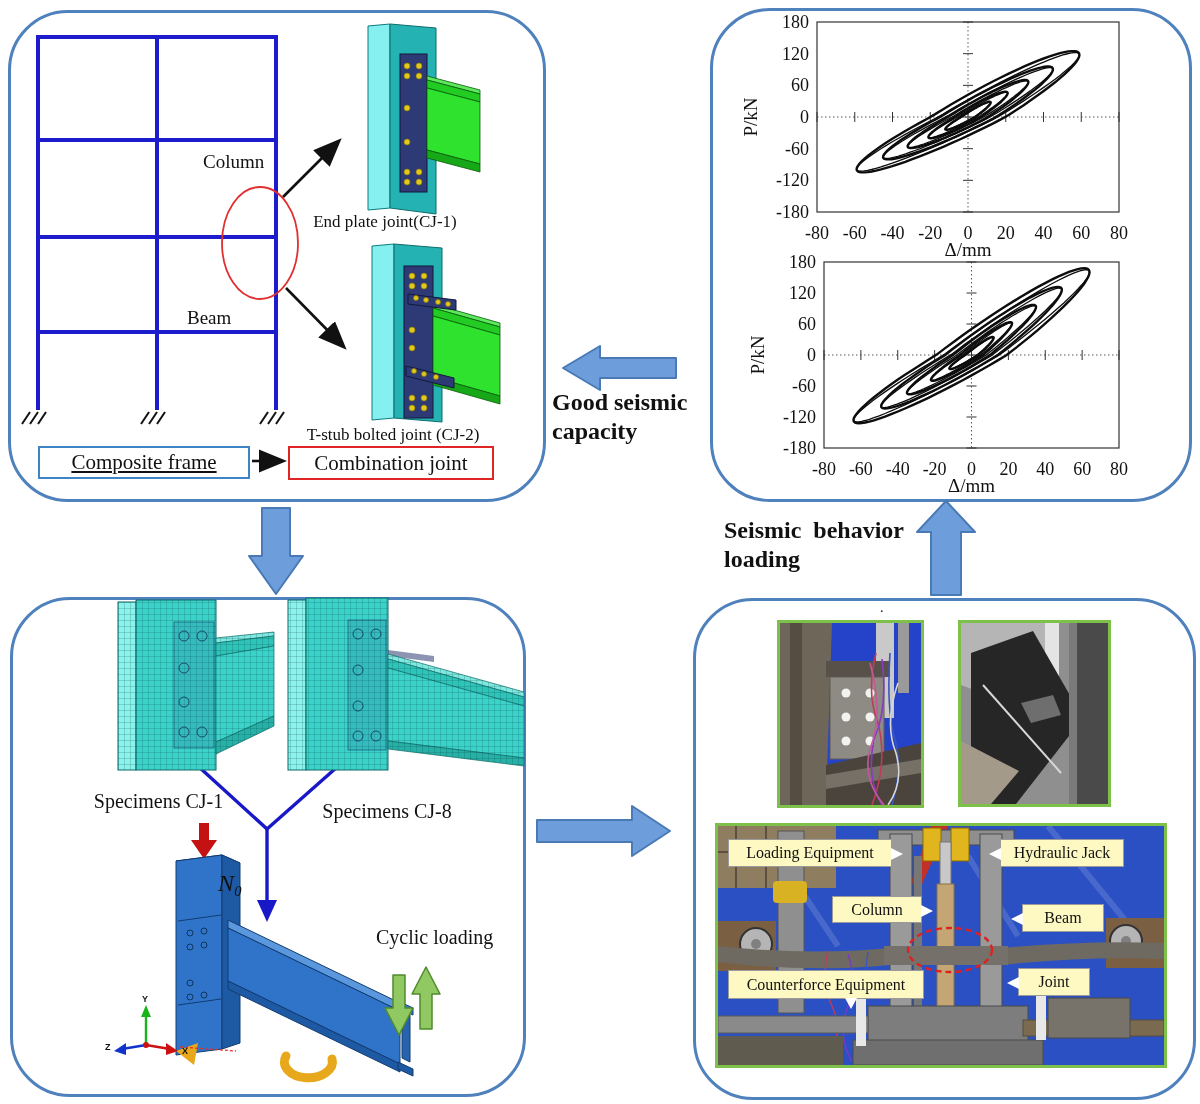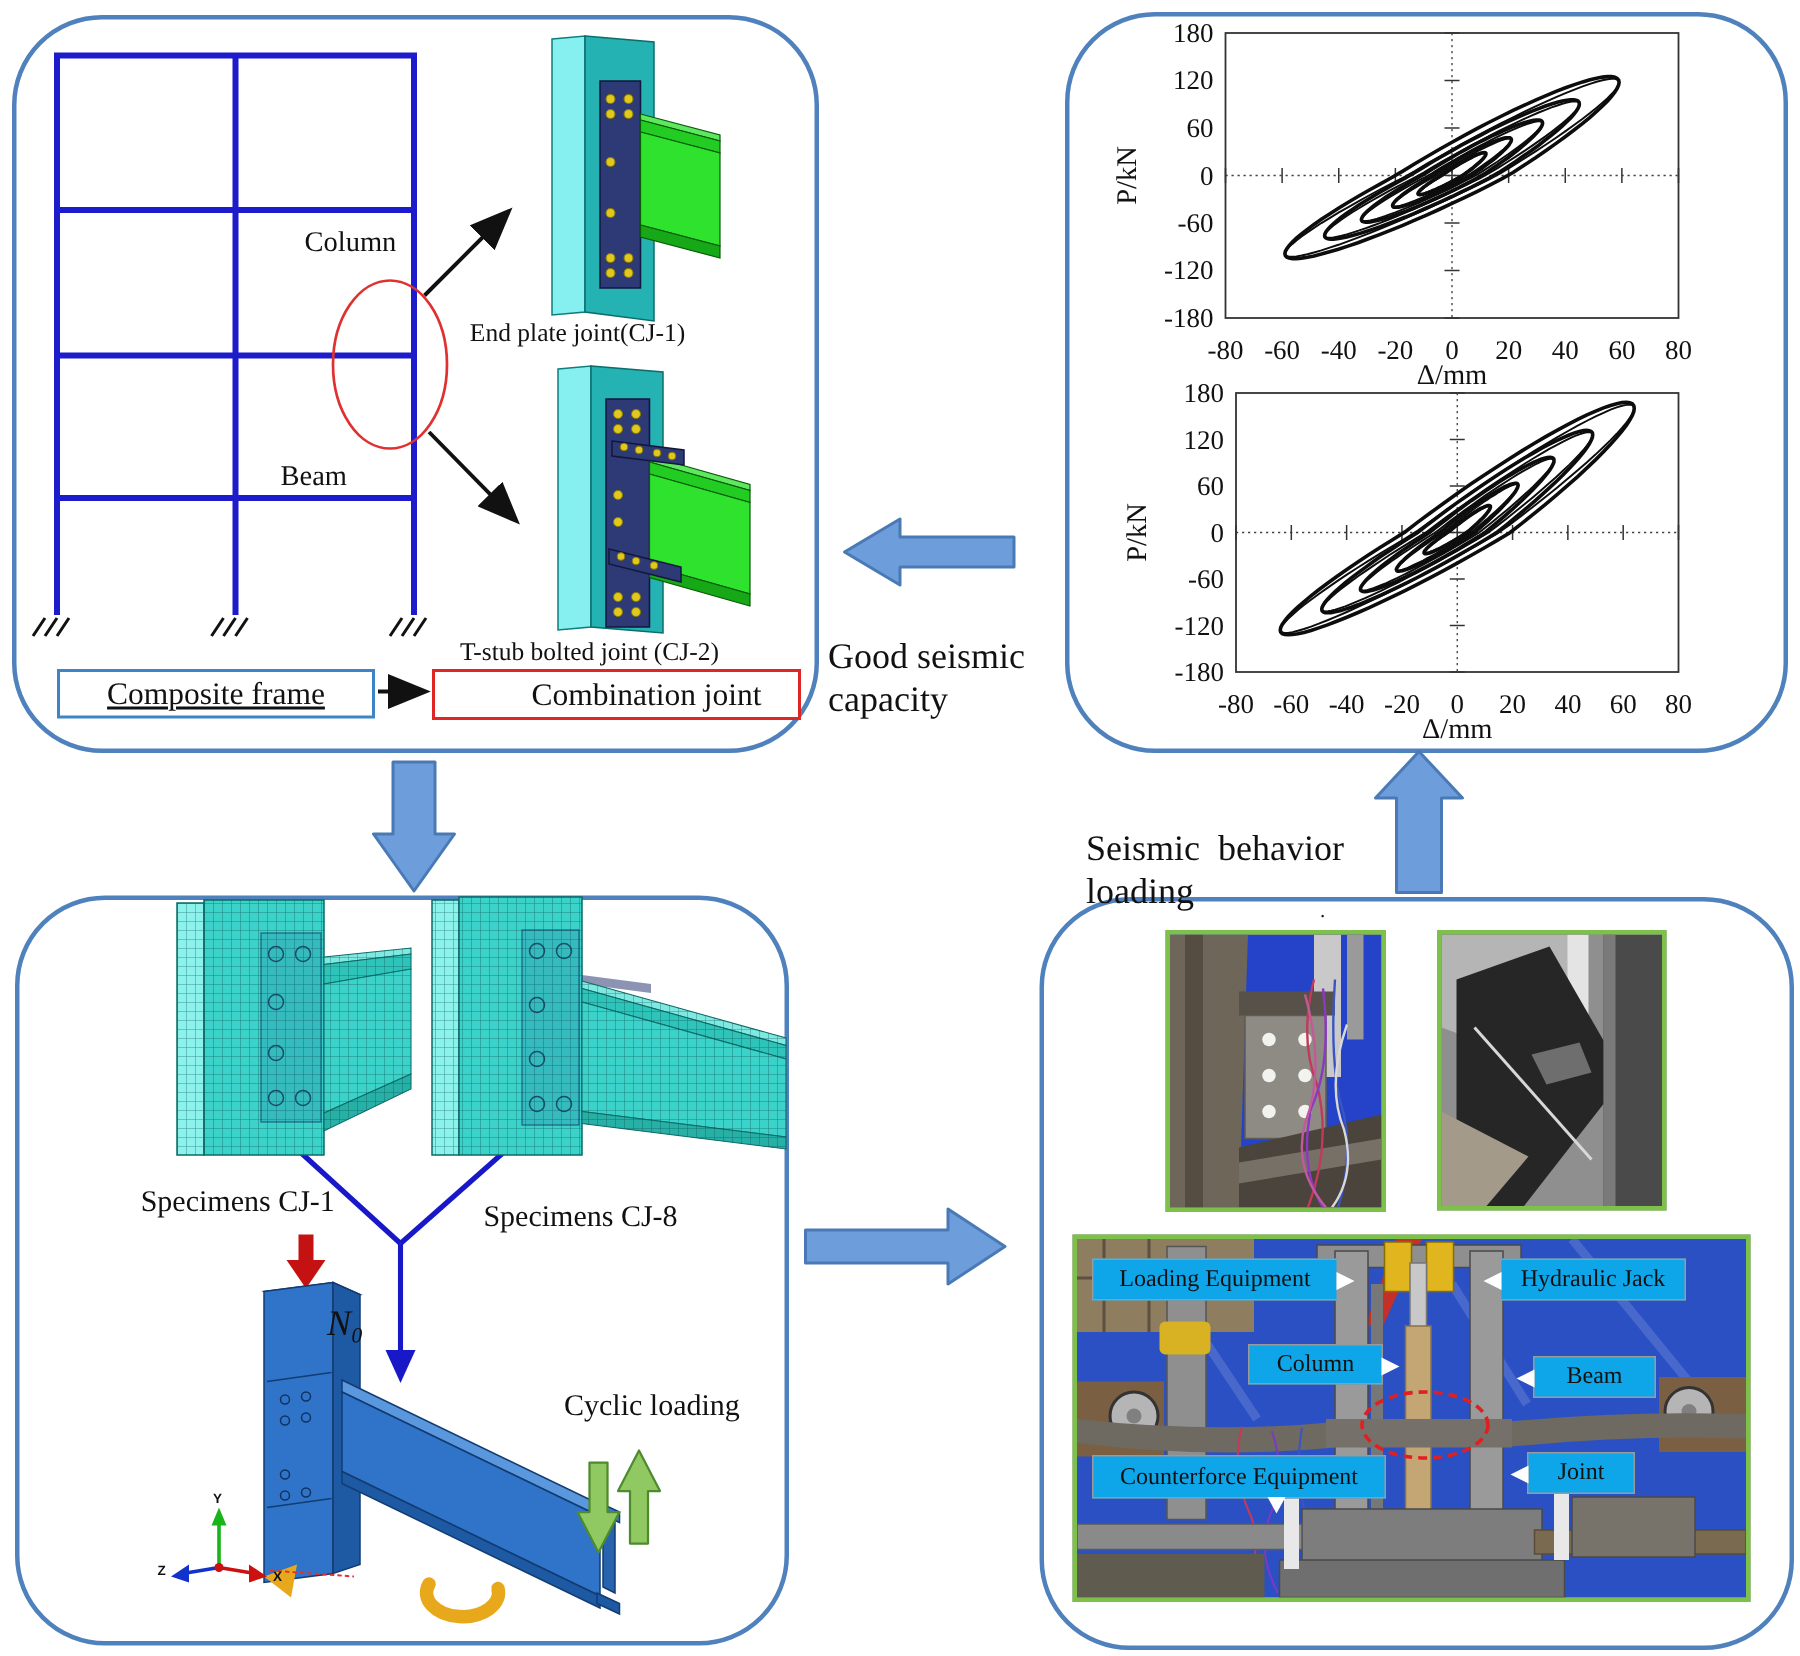--- a/index.html
+++ b/index.html
@@ -7,29 +7,29 @@
           font-family:"Liberation Serif","DejaVu Serif",serif;color:#111;}
   .panel{position:absolute;border:3px solid #4f81bd;border-radius:60px;background:#fff;z-index:1;}
   #panel-tl{left:8px;top:10px;width:532px;height:486px;}
   #panel-tr{left:710px;top:8px;width:476px;height:488px;}
   #panel-bl{left:10px;top:597px;width:510px;height:494px;}
   #panel-br{left:693px;top:598px;width:497px;height:496px;}
   svg.layer{position:absolute;z-index:2;overflow:visible;}
   .lbl{position:absolute;z-index:3;white-space:nowrap;}
   .serif19{font-size:19px;}
   .cap{font-size:17px;text-align:center;}
-  .conn{font-weight:normal;font-size:24px;line-height:29px;z-index:3;margin-top:36px;}
+  .conn{font-weight:bold;font-size:24px;line-height:29px;z-index:3;}
   .framebox{position:absolute;z-index:3;display:flex;align-items:center;justify-content:center;
             font-size:21px;background:#fff;}
   #box-composite{left:38px;top:446px;width:208px;height:29px;border:2px solid #3d85c6;text-decoration:underline;}
-  #box-combination{left:288px;top:446px;width:202px;height:30px;border:2px solid #e02525;padding-left:40px;}
+  #box-combination{left:288px;top:446px;width:202px;height:30px;border:2px solid #e02525;}
   .spec{font-size:20px;text-align:center;}
   .photo{position:absolute;border:3px solid #7ec14a;z-index:2;overflow:hidden;background:#888;}
   .photo svg{display:block;}
-  .callout{position:absolute;z-index:5;background:#0ea5e9;border:1px solid #9a9a9a;
+  .callout{position:absolute;z-index:5;background:#fef9c3;border:1px solid #9a9a9a;
            display:flex;align-items:center;justify-content:center;font-size:16px;}
   .callout::after{content:"";position:absolute;width:0;height:0;}
   .t-right::after{left:100%;top:55%;margin-top:-6px;border-top:6px solid transparent;
                   border-bottom:6px solid transparent;border-left:12px solid #fff;}
   .t-left::after{right:100%;top:55%;margin-top:-6px;border-top:6px solid transparent;
                  border-bottom:6px solid transparent;border-right:12px solid #fff;}
   .t-down::after{top:100%;left:60%;border-left:6px solid transparent;
                  border-right:6px solid transparent;border-top:11px solid #fff;}
   .axis-lab{position:absolute;z-index:4;font-family:"Liberation Sans","DejaVu Sans",sans-serif;
             font-size:9px;font-weight:bold;}

